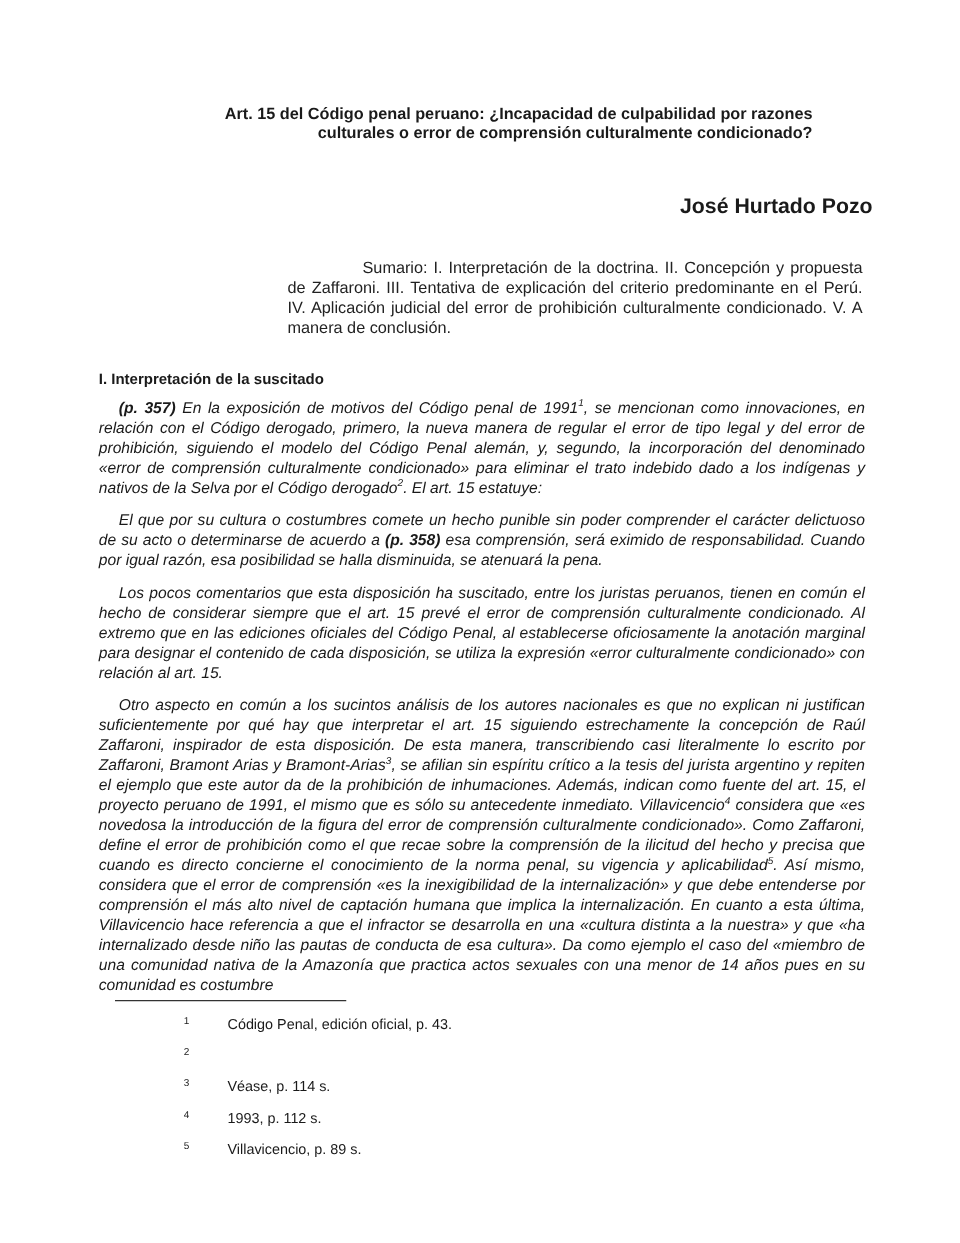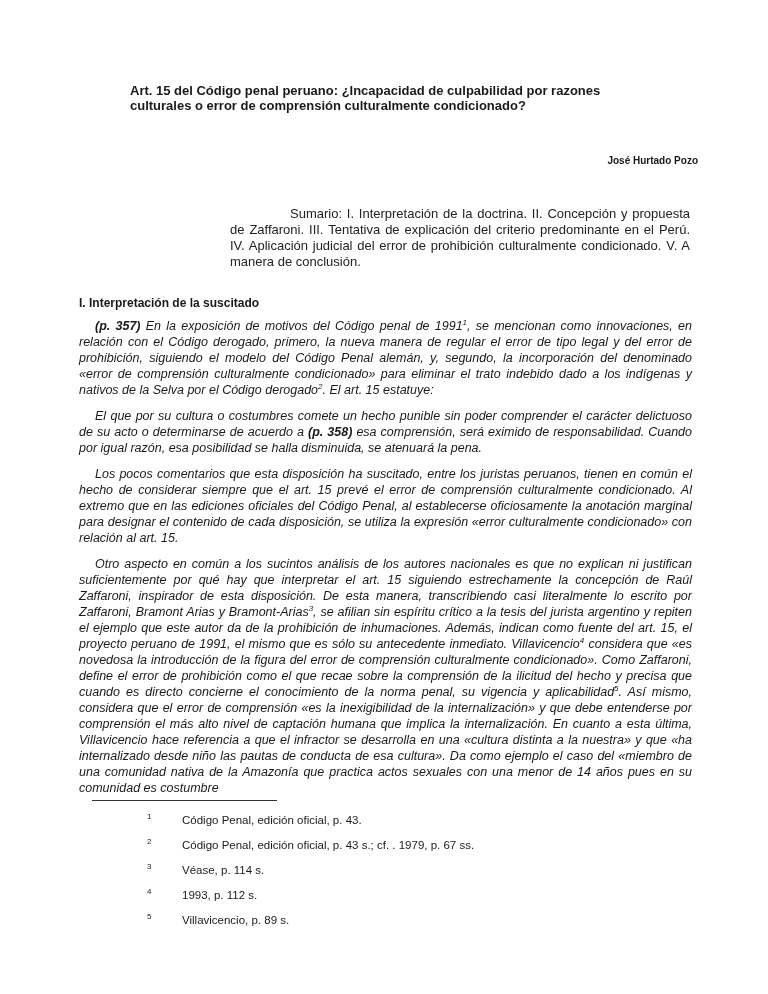--- a/index.html
+++ b/index.html
@@ -1,18 +1,18 @@
 <!DOCTYPE html>
 <html><head>
   <meta charset="utf-8">
   <style>
     html, body { margin: 0; padding: 0; background: #ffffff; }
     body { width: 768px; height: 994px; position: relative; overflow: hidden; color: #1a1a1a; font-family: "Liberation Sans", sans-serif; }
-    .title { position: absolute; top: 83px; left: 130px; width: 520px; text-align: left; font-weight: bold; font-size: 13px; line-height: 15px; }
-    .author { position: absolute; top: 155px; right: 70px; font-weight: bold; font-size: 10px; }
+    .title { position: absolute; top: 83px; left: 130px; width: 520px; text-align: right; font-weight: bold; font-size: 13px; line-height: 15px; }
+    .author { position: absolute; top: 155px; right: 70px; font-weight: bold; font-size: 17px; }
     .summary { position: absolute; top: 206px; left: 230px; width: 460px; font-size: 13px; line-height: 16px; text-align: justify; text-indent: 60px; color: #222; }
     .heading { position: absolute; top: 296px; left: 79px; font-weight: bold; font-size: 12px; }
     .body { position: absolute; top: 318px; left: 79px; width: 613px; font-size: 12.5px; line-height: 16px; text-align: justify; }
     .body p { margin: 0 0 10px 0; text-indent: 16px; font-style: italic; }
     .body p.quote { margin-bottom: 10px; }
     .body b { font-weight: bold; }
     sup { font-size: 8px; line-height: 0; }
     .fn-rule { position: absolute; top: 800px; left: 92px; width: 185px; height: 1px; background: #333; }
     .footnotes { position: absolute; top: 810px; left: 147px; width: 560px; font-size: 11.5px; }
     .fn { display: flex; height: 25px; align-items: flex-start; }
@@ -35,21 +35,20 @@
 </div>
 
 <div class="fn-rule"></div>
 <div class="footnotes">
   <div class="fn">
       <span class="num">1</span>
       <span class="txt">Código Penal, edición oficial, p. 43.</span>
     </div>
   <div class="fn">
       <span class="num">2</span>
-      <span class="txt">Código Penal, edición oficial, p. 43 s.; cf. . 1979, p. 67 ss.</span>
     </div>
   <div class="fn">
       <span class="num">3</span>
       <span class="txt">Véase, p. 114 s.</span>
     </div>
   <div class="fn">
       <span class="num">4</span>
       <span class="txt">1993, p. 112 s.</span>
     </div>
   <div class="fn">

